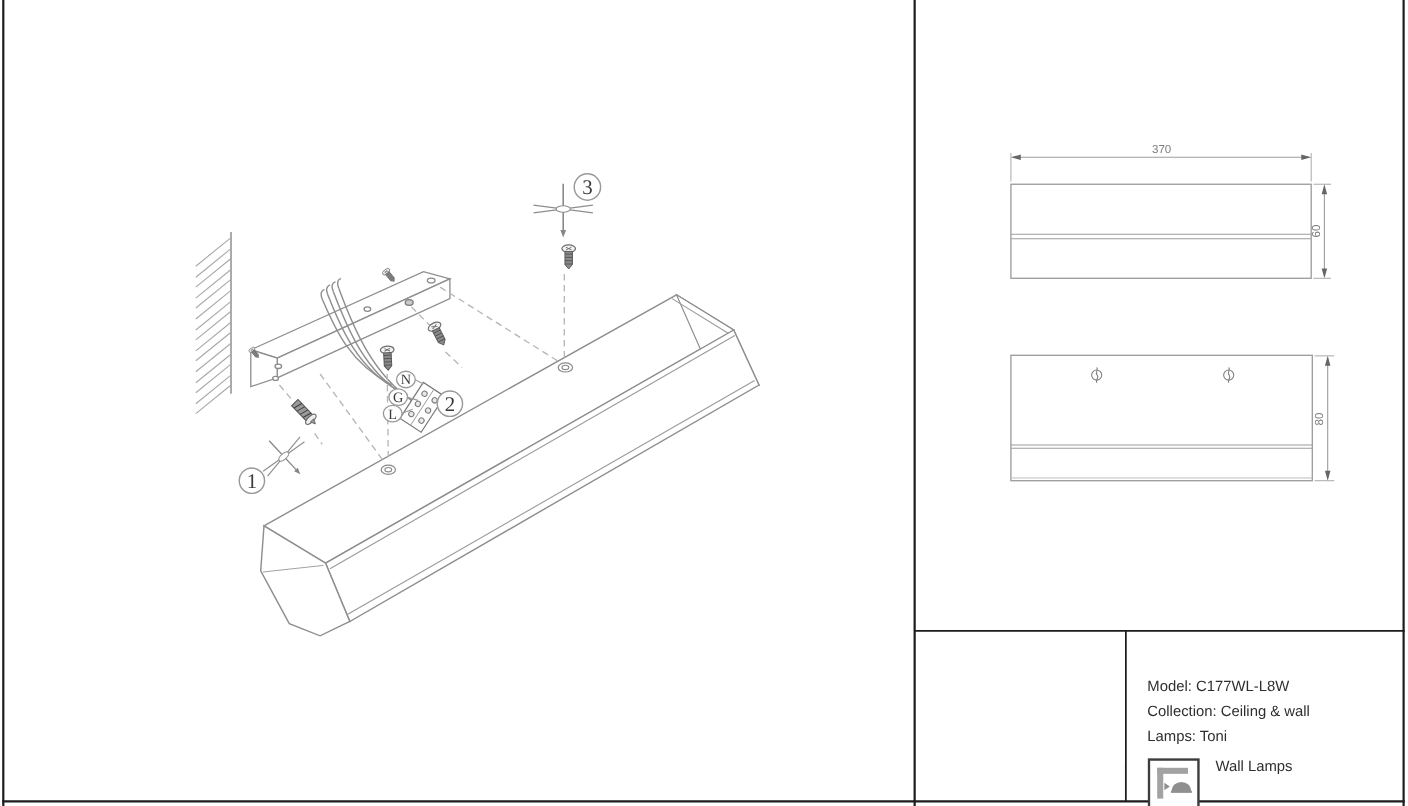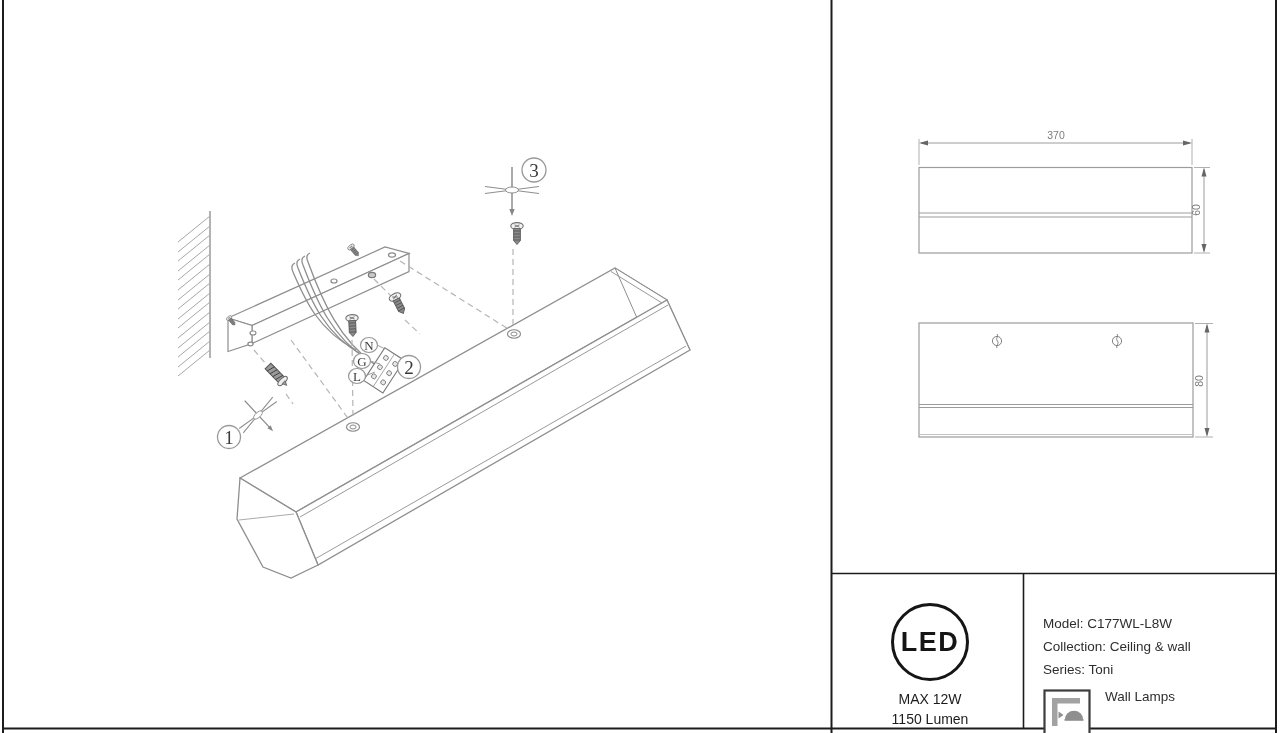--- a/index.html
+++ b/index.html
@@ -205,32 +205,25 @@
   <g stroke="#1c1c1c">
     <line x1="3" y1="0" x2="3" y2="733" stroke-width="2"></line>
     <line x1="831.5" y1="0" x2="831.5" y2="733" stroke-width="2"></line>
     <line x1="1276" y1="0" x2="1276" y2="733" stroke-width="2"></line>
     <line x1="2" y1="728.5" x2="1277" y2="728.5" stroke-width="2"></line>
     <line x1="831" y1="573.5" x2="1277" y2="573.5" stroke-width="1.6"></line>
     <line x1="1023.5" y1="573" x2="1023.5" y2="729" stroke-width="1.6"></line>
   </g>
 </svg>
 
-<div class="led-badge">
-  <div class="led-circle">
-    <span>LED</span>
-  </div>
-  <div class="led-max">MAX 12W</div>
-  <div class="led-lumen">1150 Lumen</div>
-</div>
 
 <div class="product-info">
   <div class="line">Model: C177WL-L8W</div>
   <div class="line">Collection: Ceiling &amp; wall</div>
-  <div class="line">Series: Toni</div>
+  <div class="line">Lamps: Toni</div>
   <div class="category-row">
     <span class="lamp-icon">
       <svg width="48" height="48" viewBox="0 0 48 48">
         <rect x="1.5" y="1.5" width="45" height="45" fill="#ffffff" stroke="#3d3d3d" stroke-width="2.2"></rect>
         <rect x="9" y="9" width="28" height="5.5" fill="#a2a2a2"></rect>
         <rect x="9" y="9" width="5.5" height="28" fill="#a2a2a2"></rect>
         <path d="M22,30 A9,8.2 0 0 1 40,30 Z" fill="#8f8f8f"></path>
         <rect x="21.5" y="30" width="19" height="1.8" fill="#8f8f8f"></rect>
         <path d="M15.5,22.5 L20.5,26 L15.5,29.5 Z" fill="#8f8f8f"></path>
       </svg>

